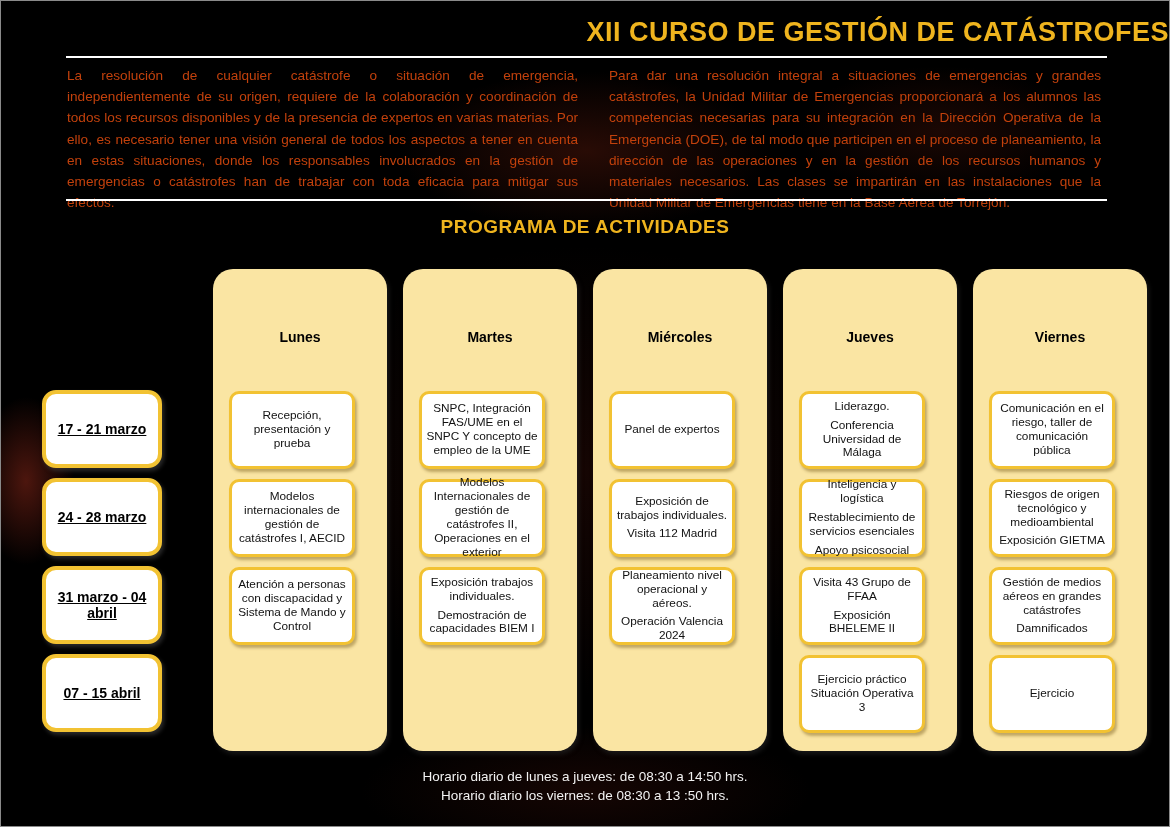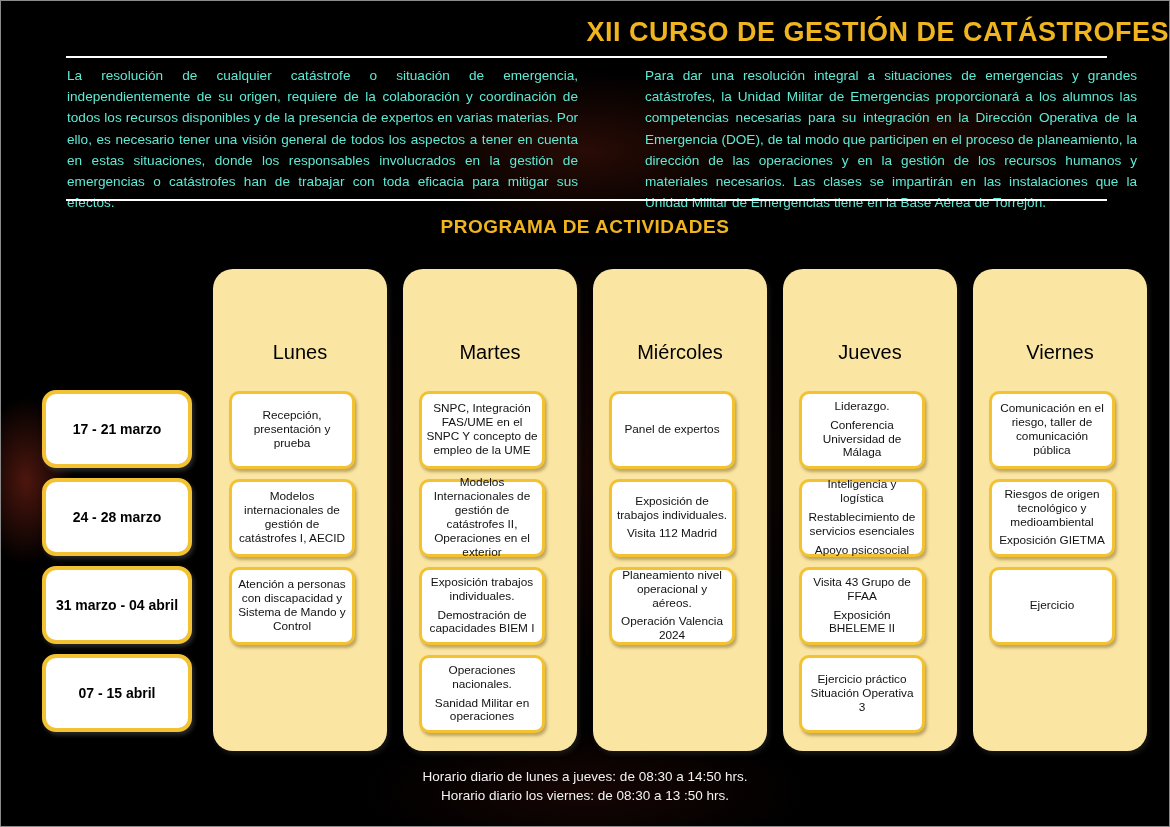--- a/index.html
+++ b/index.html
@@ -20,53 +20,54 @@
   }
   .title {
     position:absolute; top:16px; left:0; width:100%;
     text-align:right; color:var(--gold,#EFB41E);
     font-size:27px; font-weight:bold; letter-spacing:0.5px;
   }
   .rule { position:absolute; left:65px; width:1041px; height:2px; background:#fff; }
   .rule-top { top:55px; }
   .rule-bottom { top:198px; }
   .intro {
-    position:absolute; top:64px; color:#5eead4;
+    position:absolute; top:64px; color:#c2410c;
     font-size:13.6px; line-height:1.56; text-align:justify;
   }
   .intro-left  { left:66px;  width:511px; }
-  .intro-right { left:608px; width:492px;margin-left:36px; }
+  .intro-right { left:608px; width:492px; }
   .program-heading {
     position:absolute; top:215px; left:0; width:100%;
     text-align:center; color:var(--gold,#EFB41E);
     font-size:19px; font-weight:bold; letter-spacing:0.5px;
   }
   .date-column {
     position:absolute; left:41px; top:389px;
     display:flex; flex-direction:column; gap:10px;
   }
   .date-box {
-    width:150px; height:78px; background:#fff;
+    width:120px; height:78px; background:#fff;
     border:4px solid var(--cellBorder,#F2BC33); border-radius:14px;
     display:flex; align-items:center; justify-content:center;
     box-shadow:2px 3px 4px rgba(70,70,70,0.6);
+    text-decoration:underline;
   }
   .date-text { font-weight:bold; font-size:14px; color:#000; text-align:center; }
   .day-columns {
     position:absolute; left:212px; top:268px;
     display:flex; gap:16px;
   }
   .day-col {
     position:relative; width:174px; height:482px;
     background:var(--colBg,#FAE5A3); border-radius:20px;
     box-shadow:2px 3px 5px rgba(40,40,40,0.6);
   }
   .day-label {
     position:absolute; top:60px; left:0; width:100%;
-    text-align:center; font-size:20px; font-weight:normal; color:#000;margin-top:12px;
+    text-align:center; font-size:14px; font-weight:bold; color:#000;
   }
   .cells {
     position:absolute; top:122px; left:16px; right:32px;
     display:flex; flex-direction:column; gap:10px;
   }
   .cell {
     height:78px; background:#fff;
     border:3px solid var(--cellBorder,#F2C232); border-radius:10px;
     display:flex; flex-direction:column; align-items:center; justify-content:center;
     gap:5px; padding:3px 4px;
@@ -133,24 +134,20 @@
           <div class="cell">
             <p>SNPC, Integración FAS/UME en el SNPC Y concepto de empleo de la UME</p>
           </div>
           <div class="cell">
             <p>Modelos Internacionales de gestión de catástrofes II, Operaciones en el exterior</p>
           </div>
           <div class="cell">
             <p>Exposición trabajos individuales.</p>
             <p>Demostración de capacidades BIEM I</p>
           </div>
-          <div class="cell">
-            <p>Operaciones nacionales.</p>
-            <p>Sanidad Militar en operaciones</p>
-          </div>
         </div>
       </div>
       <div class="day-col">
         <div class="day-label">Miércoles</div>
         <div class="cells">
           <div class="cell">
             <p>Panel de expertos</p>
           </div>
           <div class="cell">
             <p>Exposición de trabajos individuales.</p>
@@ -187,20 +184,24 @@
         <div class="day-label">Viernes</div>
         <div class="cells">
           <div class="cell">
             <p>Comunicación en el riesgo, taller de comunicación pública</p>
           </div>
           <div class="cell">
             <p>Riesgos de origen tecnológico y medioambiental</p>
             <p>Exposición GIETMA</p>
           </div>
           <div class="cell">
+            <p>Gestión de medios aéreos en grandes catástrofes</p>
+            <p>Damnificados</p>
+          </div>
+          <div class="cell">
             <p>Ejercicio</p>
           </div>
         </div>
       </div>
     </div>
 
   <div class="footer-line footer-line-1">Horario diario de lunes a jueves: de 08:30 a 14:50 hrs.</div>
   <div class="footer-line footer-line-2">Horario diario los viernes: de 08:30 a 13 :50 hrs.</div>
 </div>
 

